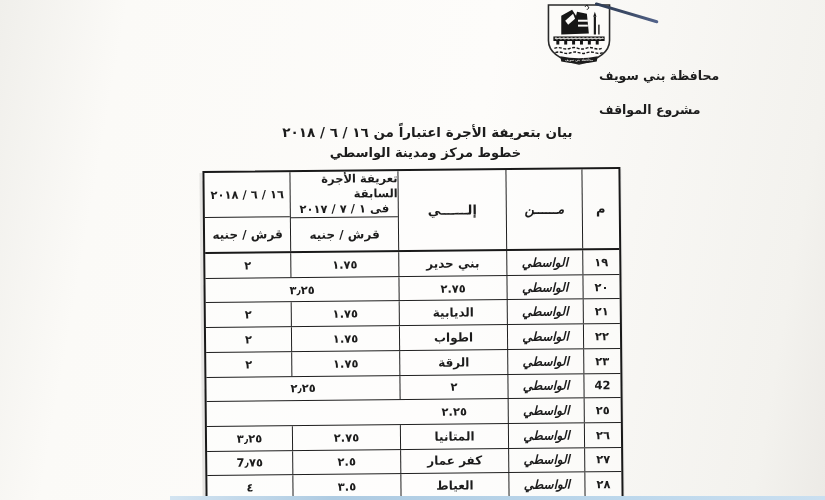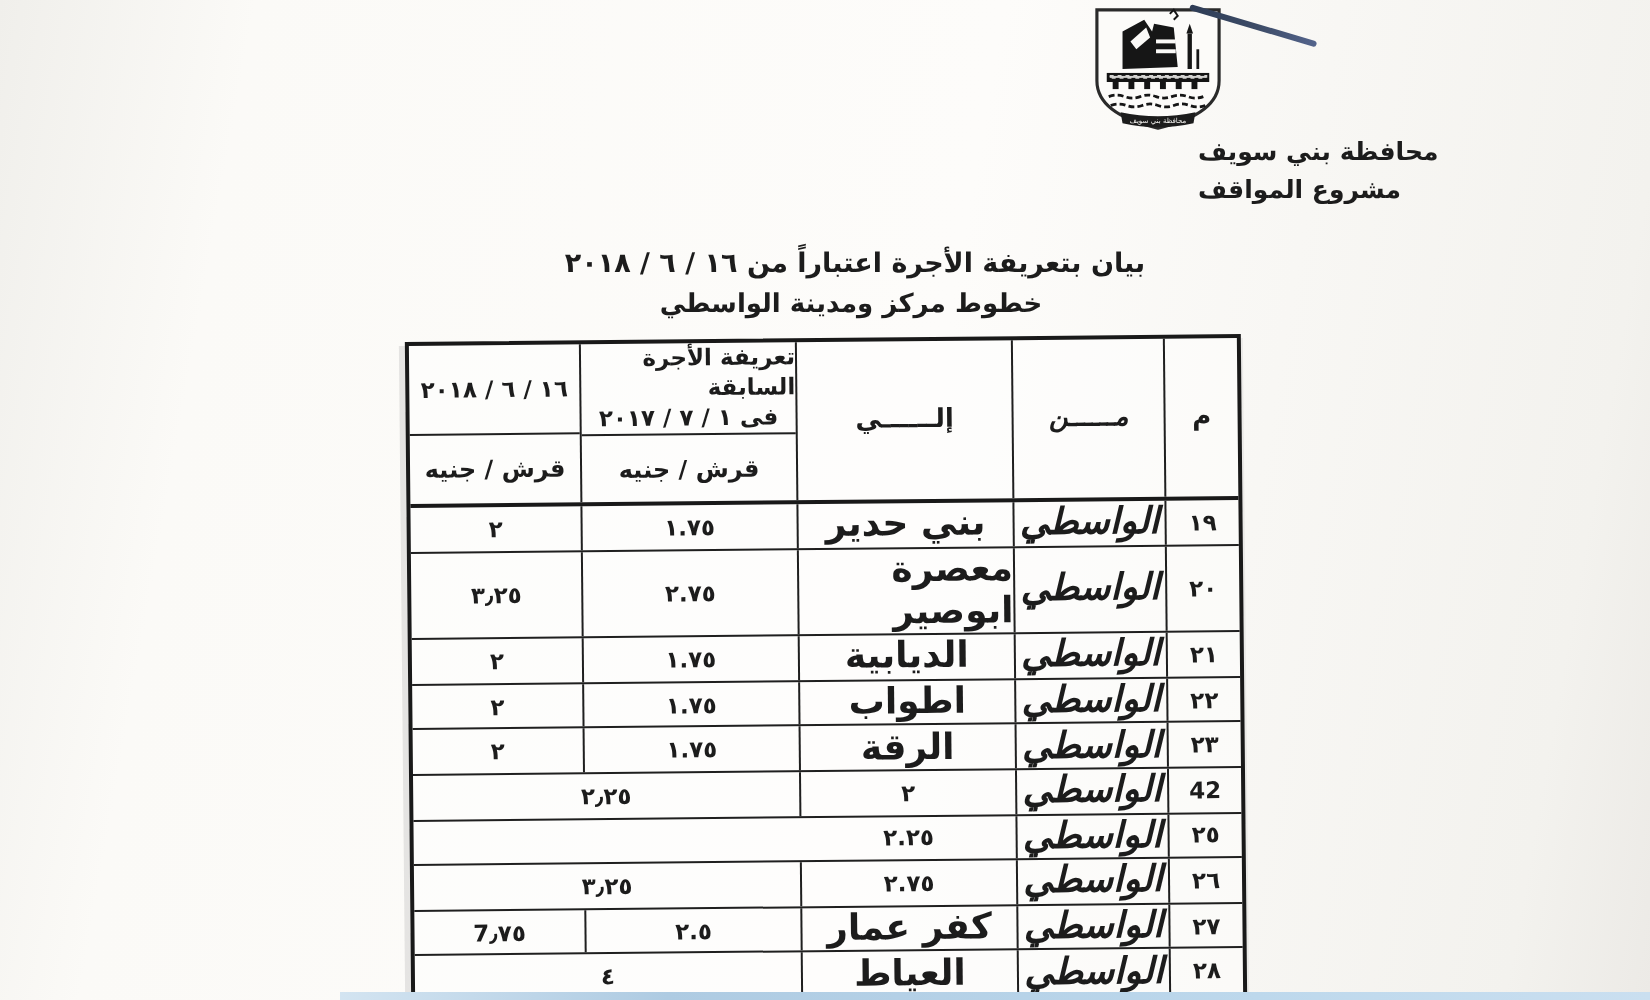--- a/index.html
+++ b/index.html
@@ -12,21 +12,21 @@
   .seal{position:absolute;left:542px;top:1px;width:74px;height:67px;}
   
   .pen-stroke{
     position:absolute;left:595px;top:2px;width:66px;height:2.6px;border-radius:2px;
     transform:rotate(16.5deg);transform-origin:0 50%;
     background:linear-gradient(90deg,#2e3c55 0%,#3d4c68 55%,#54648c 100%);
   }
   
   .org{position:absolute;left:599px;top:69px;width:140px;direction:rtl;text-align:left;
        font-weight:700;font-size:12.5px;line-height:14px;}
-  .org-line2{margin-top:5px;}
+  .org-line2{margin-top:20px;}
   
   .doc-title{position:absolute;top:124px;left:0;width:100%;text-align:center;direction:rtl;
              font-weight:700;font-size:13.5px;transform:translateX(15px);}
   .doc-subtitle{position:absolute;top:145px;left:0;width:100%;text-align:center;direction:rtl;
                 font-weight:700;font-size:13px;transform:translateX(13px);}
   
   .ftable{
     position:absolute;top:169px;left:204px;width:414px;height:327px;direction:rtl;
     display:flex;flex-direction:column;font-weight:700;background:rgba(255,255,255,.45);
     border:2px solid #191919;transform:rotate(-0.55deg);
@@ -41,21 +41,21 @@
   .c-to{flex:0 0 107px;}
   .c-prev{flex:0 0 107px;}
   .c-new{flex:1 1 auto;}
   .fare-th{flex-direction:column;align-items:stretch;font-size:11.5px;}
   .fare-main{flex:0 0 44px;border-bottom:1.6px solid #1f1f1f;display:flex;flex-direction:column;
              align-items:center;justify-content:center;line-height:15px;}
   .fare-unit{flex:1;display:flex;align-items:center;justify-content:center;font-size:12px;}
   .tbody{flex:1 1 auto;display:flex;flex-direction:column;}
   .tr{flex:1 1 auto;display:flex;border-bottom:1.6px solid #1f1f1f;}
   .tr:last-child{border-bottom:none;}
-  .td{border-left:1.6px solid #1f1f1f;font-size:18px;}
+  .td{border-left:1.6px solid #1f1f1f;font-size:12px;}
   .td:last-child{border-left:none;}
   .td.c-serial,.td.c-prev,.td.c-new{font-size:11.5px;}
   
   .scan-strip{position:absolute;left:170px;right:0;bottom:0;height:4px;
               background:linear-gradient(90deg,#d3e4f1 0%,#aecbe2 25%,#bdd8ec 70%,#cadff0 100%);}
 </style>
 </head>
 <body>
 
 <div class="page">
@@ -130,21 +130,20 @@
       <div class="tr">
         <div class="td c-serial">١٩</div>
         <div class="td c-from">الواسطي</div>
         <div class="td c-to">بني حدير</div>
         <div class="td c-prev">١.٧٥</div>
         <div class="td c-new">٢</div>
       </div>
       <div class="tr">
         <div class="td c-serial">٢٠</div>
         <div class="td c-from">الواسطي</div>
-        <div class="td c-to">معصرة ابوصير</div>
         <div class="td c-prev">٢.٧٥</div>
         <div class="td c-new">٣٫٢٥</div>
       </div>
       <div class="tr">
         <div class="td c-serial">٢١</div>
         <div class="td c-from">الواسطي</div>
         <div class="td c-to">الديابية</div>
         <div class="td c-prev">١.٧٥</div>
         <div class="td c-new">٢</div>
       </div>
@@ -169,34 +168,36 @@
         <div class="td c-new">٢٫٢٥</div>
       </div>
       <div class="tr">
         <div class="td c-serial">٢٥</div>
         <div class="td c-from">الواسطي</div>
         <div class="td c-prev">٢.٢٥</div>
       </div>
       <div class="tr">
         <div class="td c-serial">٢٦</div>
         <div class="td c-from">الواسطي</div>
+        <div class="td c-to">المتانيا</div>
         <div class="td c-prev">٢.٧٥</div>
         <div class="td c-new">٣٫٢٥</div>
       </div>
       <div class="tr">
         <div class="td c-serial">٢٧</div>
         <div class="td c-from">الواسطي</div>
         <div class="td c-to">كفر عمار</div>
         <div class="td c-prev">٢.٥</div>
         <div class="td c-new">7٫٧٥</div>
       </div>
       <div class="tr">
         <div class="td c-serial">٢٨</div>
         <div class="td c-from">الواسطي</div>
         <div class="td c-to">العياط</div>
+        <div class="td c-prev">٣.٥</div>
         <div class="td c-new">٤</div>
       </div>
     </div>
   </div>
 
   <div class="scan-strip"></div>
 
 </div>
 
 </body></html>

